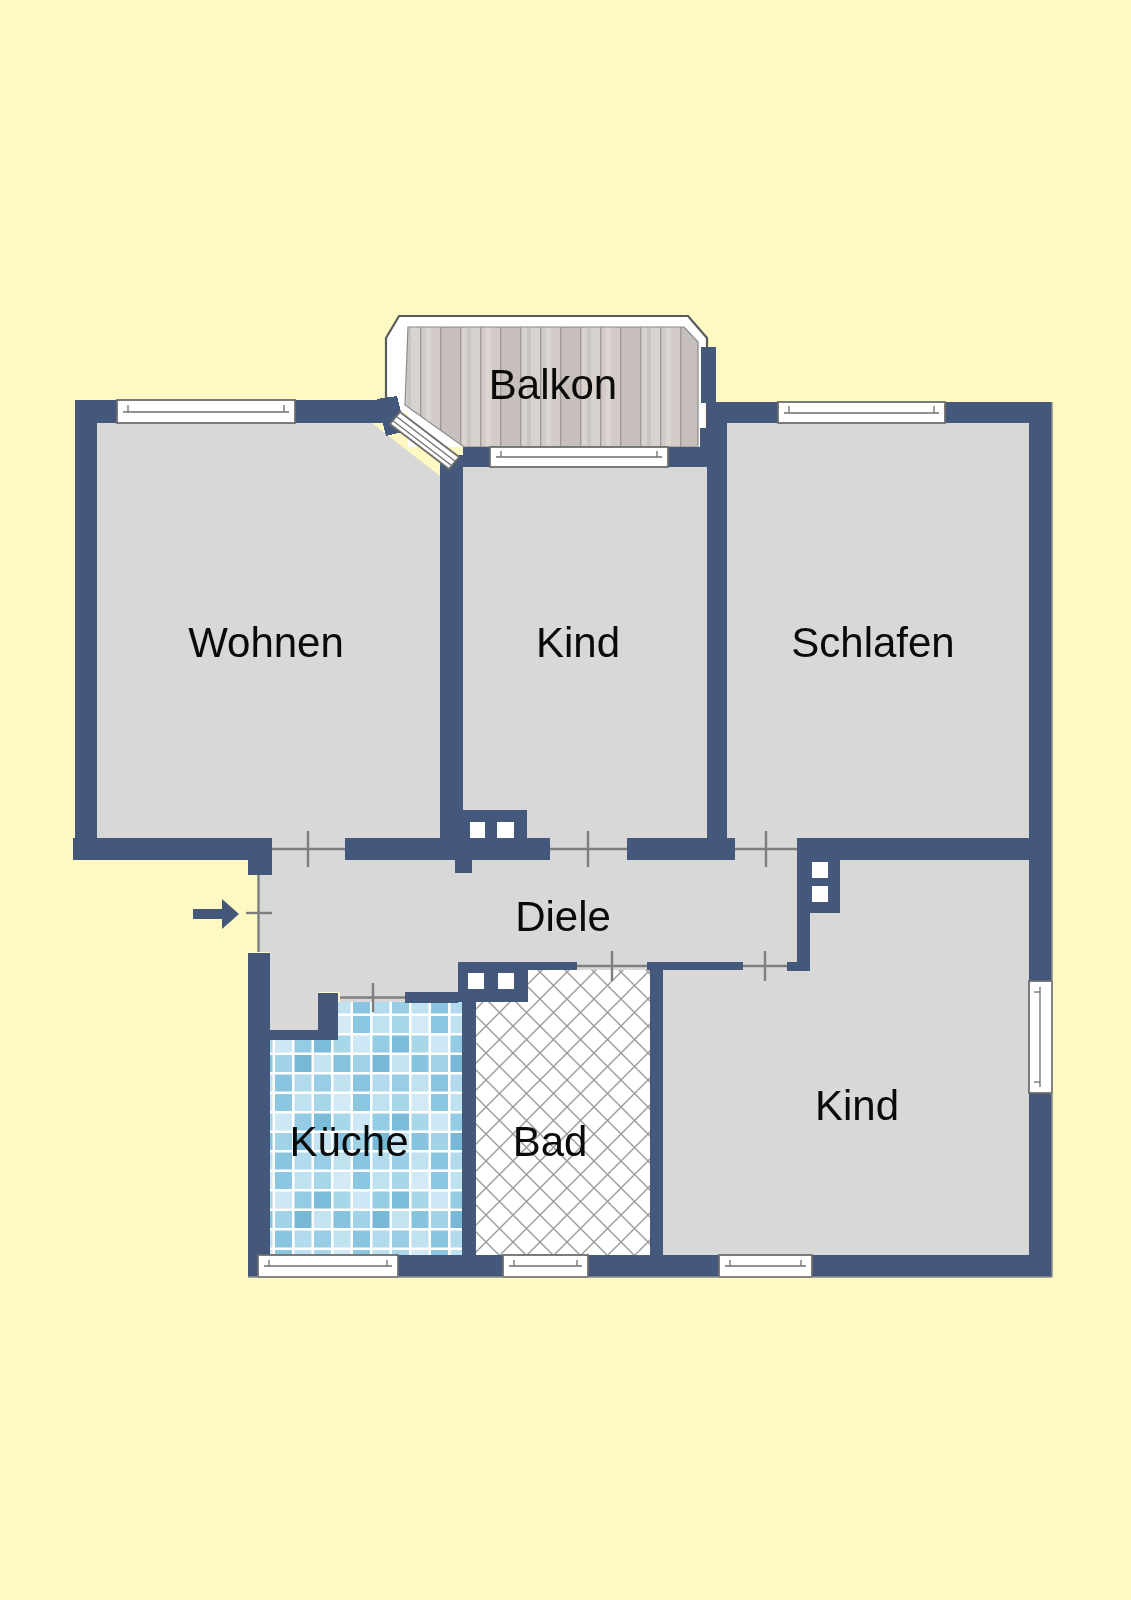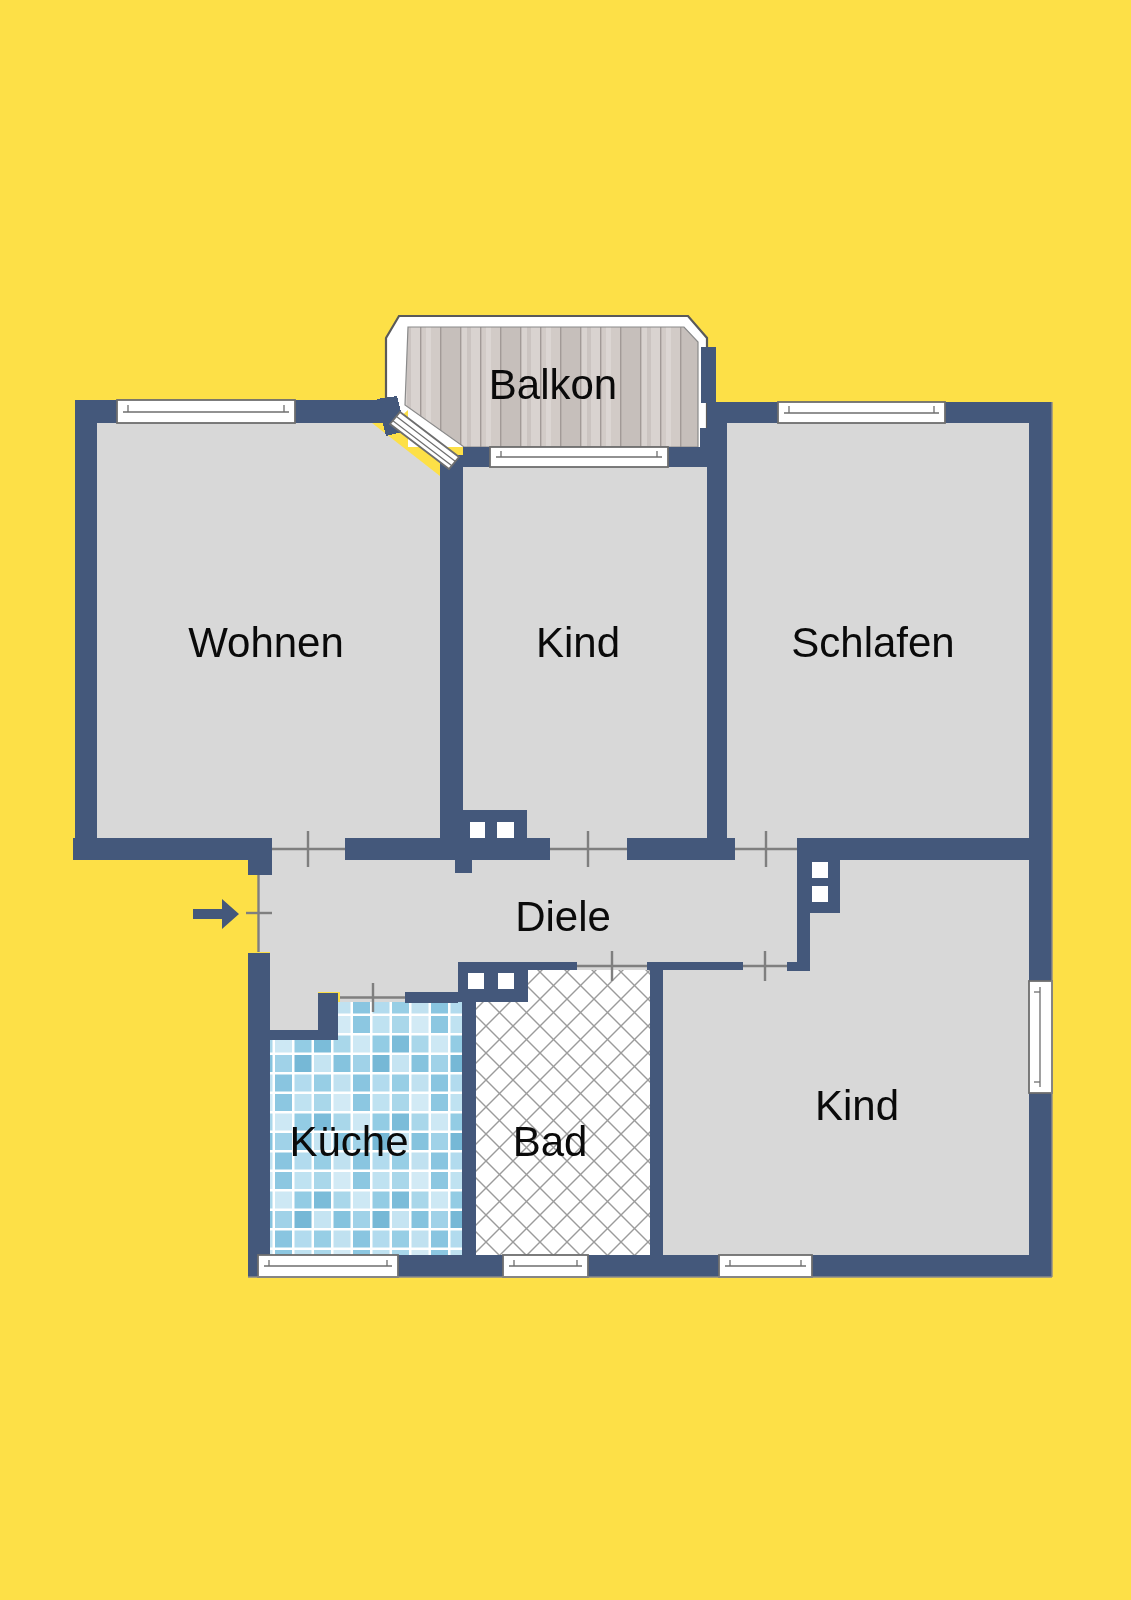--- a/index.html
+++ b/index.html
@@ -1,16 +1,16 @@
 <!DOCTYPE html>
 <html><head>
 <meta charset="utf-8">
 <style>
   html,body{margin:0;padding:0;background:#ffffff;}
-  .stage{position:relative;width:1131px;height:1600px;background:#fde047;overflow:hidden;
+  .stage{position:relative;width:1131px;height:1600px;background:#fef9c3;overflow:hidden;
          font-family:"Liberation Sans", sans-serif;}
   svg{position:absolute;left:0;top:0;}
   text.room-label{font-family:"Liberation Sans", sans-serif;font-size:42px;fill:#0a0a0a;
                   text-anchor:middle;}
 </style>
 </head>
 <body>
 
 <div class="stage">
 <svg width="1131" height="1600" viewBox="0 0 1131 1600">

